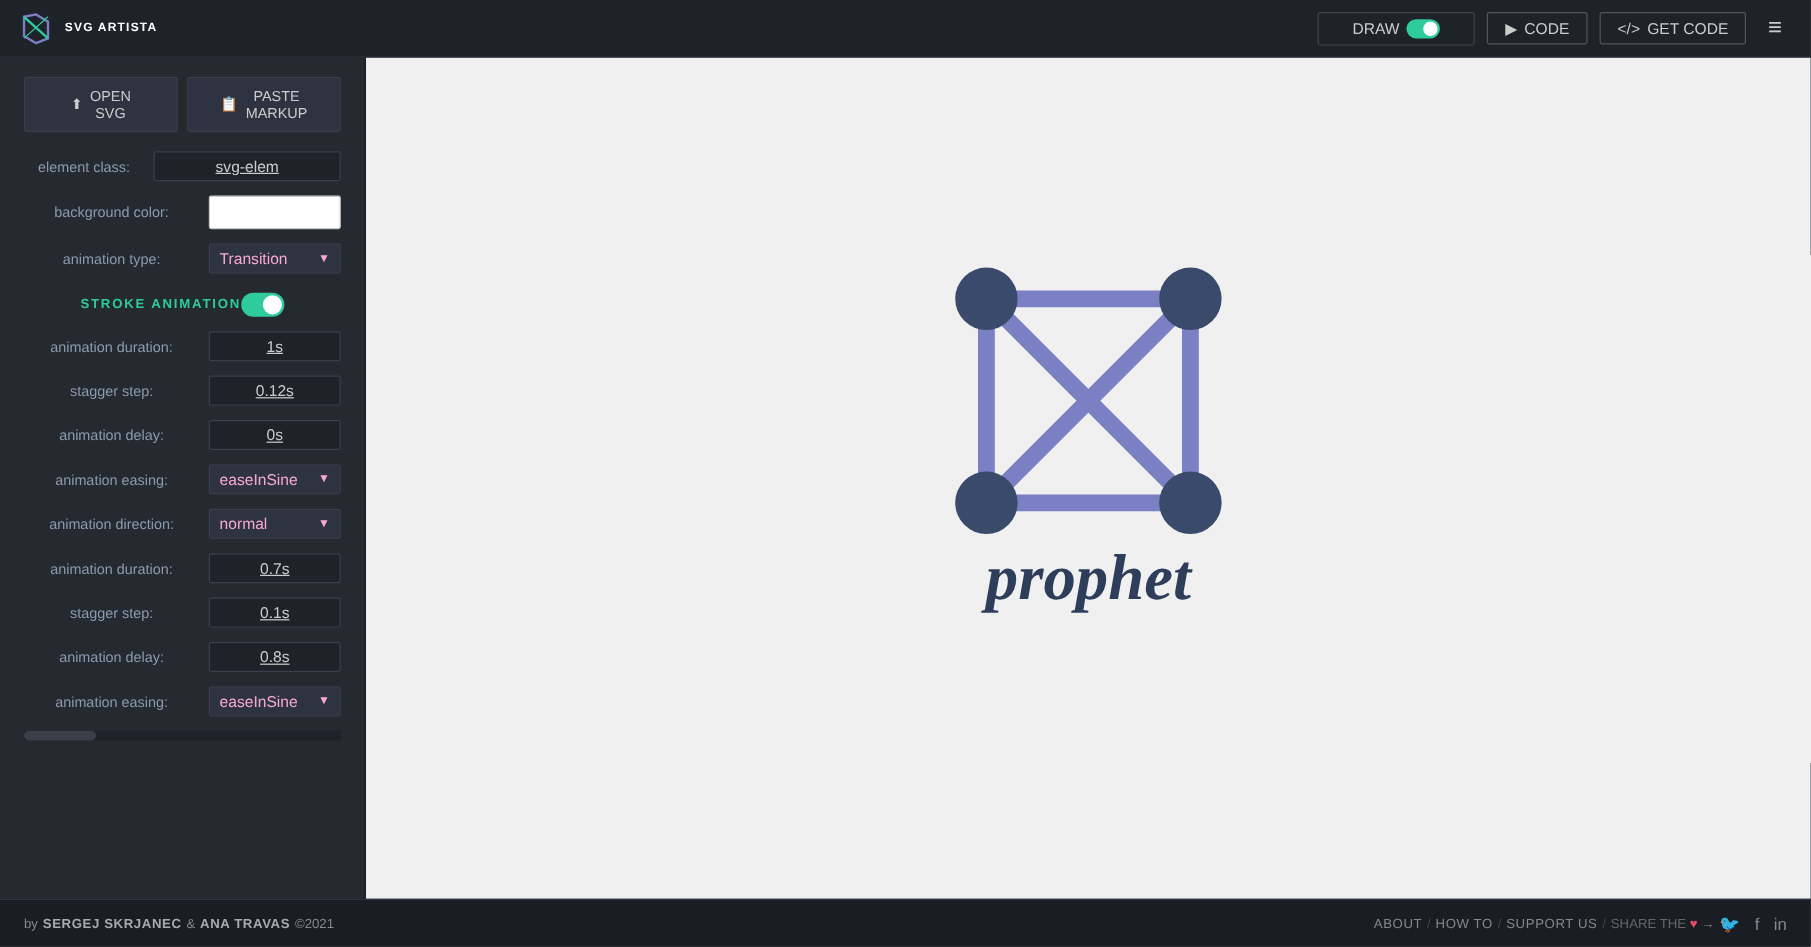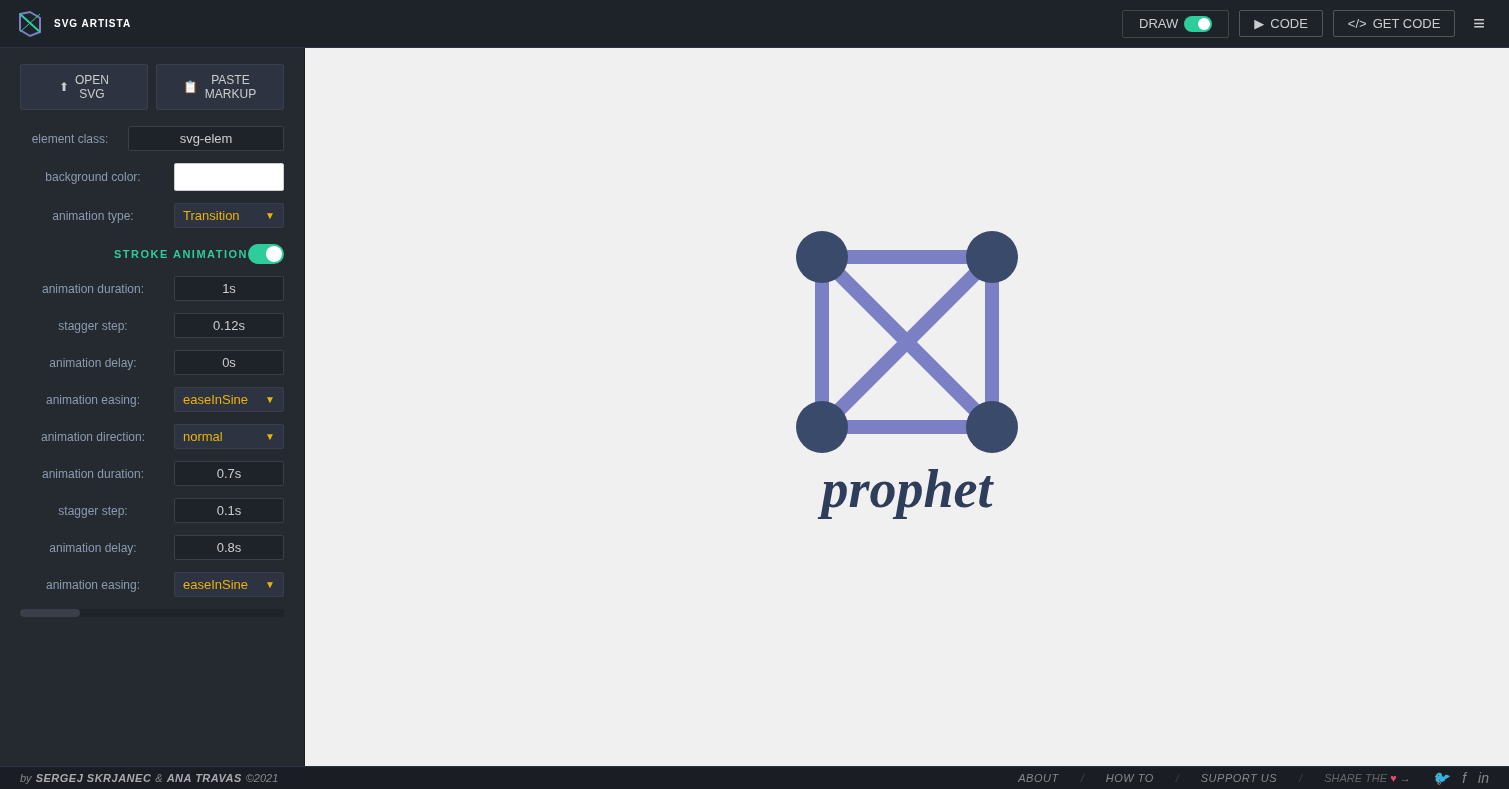--- a/index.html
+++ b/index.html
@@ -36,21 +36,21 @@
       align-items: center;
       gap: 10px;
     }
     .draw-btn {
       display: flex;
       align-items: center;
       gap: 6px;
       background: transparent;
       border: 1px solid #444;
       color: #ccc;
-      padding: 5px 16px;
+      padding: 5px 28px;
       cursor: pointer;
       font-size: 13px;
       border-radius: 2px;
     }
     .draw-toggle {
       width: 28px;
       height: 16px;
       background: #2ecc9a;
       border-radius: 8px;
       position: relative;
@@ -132,25 +132,26 @@
     }
     .field-value {
       background: #1e2229;
       border: 1px solid #3a3f4a;
       color: #ccc;
       padding: 4px 10px;
       font-size: 13px;
       border-radius: 2px;
       min-width: 110px;
       text-align: center;
+      text-decoration: underline;
     }
     .field-select {
       background: #2d3340;
       border: 1px solid #3a3f4a;
-      color: #eab308;
+      color: #f9a8d4;
       padding: 4px 8px;
       font-size: 13px;
       border-radius: 2px;
       min-width: 110px;
       cursor: pointer;
       display: flex;
       align-items: center;
       justify-content: space-between;
     }
     .field-select .arrow { font-size: 10px; margin-left: 6px; }
@@ -159,21 +160,21 @@
       border: 1px solid #ccc;
       width: 110px;
       height: 28px;
       border-radius: 2px;
     }
 
     
     .section-header {
       display: flex;
       align-items: center;
-      justify-content: flex-end;
+      justify-content: center;
       margin: 16px 0 12px 0;
     }
     .section-title {
       font-size: 11px;
       font-weight: bold;
       letter-spacing: 1.5px;
       color: #2ecc9a;
     }
     .toggle-switch {
       width: 36px;
@@ -226,35 +227,34 @@
     }
     .preview-content {
       display: flex;
       flex-direction: column;
       align-items: center;
     }
 
     
     .footer {
       background: #1a1d23;
-      height: 23px;
+      height: 40px;
       display: flex;
       align-items: center;
       justify-content: space-between;
       padding: 0 20px;
       font-size: 11px;
       color: #666;
       flex-shrink: 0;
       border-top: 1px solid #2d3340;
-      font-style: italic;
     }
     .footer-left { display: flex; align-items: center; gap: 4px; }
     .footer-left span { color: #888; }
     .footer-left a { color: #aaa; text-decoration: none; font-weight: bold; letter-spacing: 0.5px; }
-    .footer-right { display: flex; align-items: center; gap: 22px; }
+    .footer-right { display: flex; align-items: center; gap: 4px; }
     .footer-right a { color: #888; text-decoration: none; font-size: 11px; letter-spacing: 0.5px; }
     .footer-divider { color: #444; }
     .heart { color: #e74c6a; }
     .social-icons { display: flex; gap: 12px; }
     .social-icon { color: #888; font-size: 14px; cursor: pointer; }
 
     .scrollbar-area {
       height: 8px;
       background: #1e2229;
       width: 100%;

